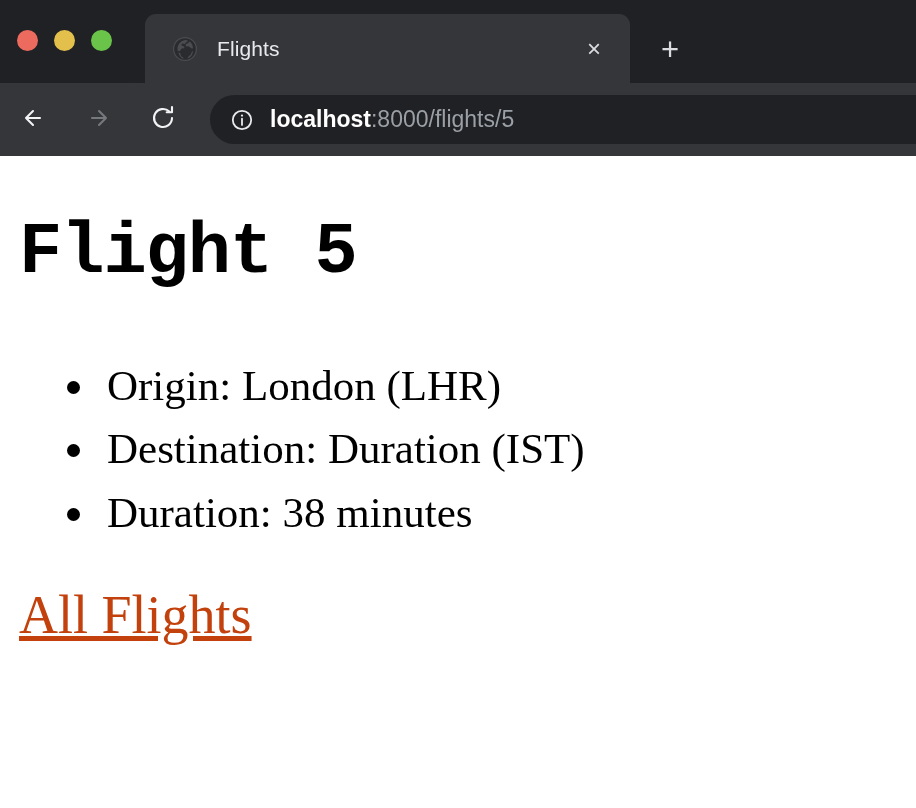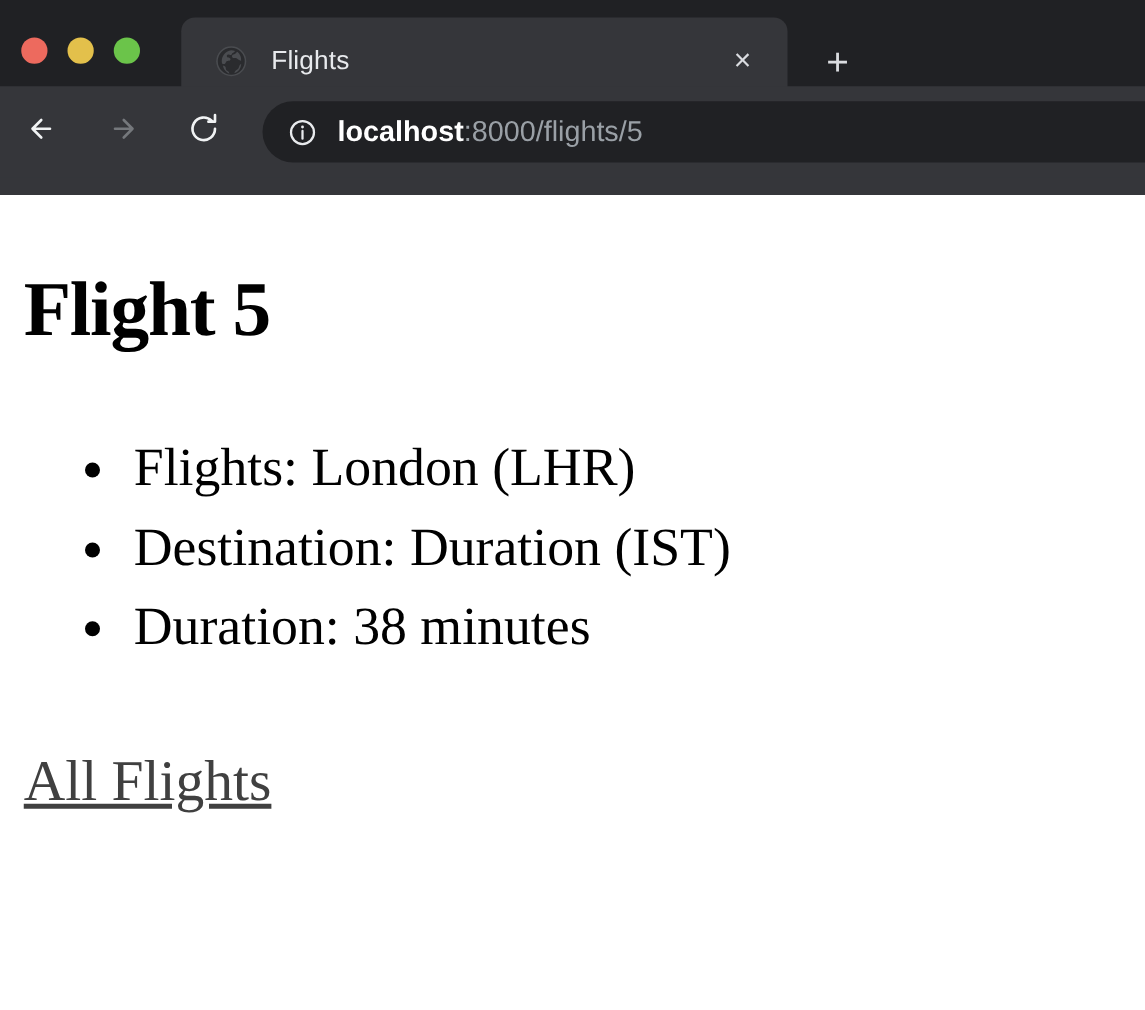--- a/index.html
+++ b/index.html
@@ -139,21 +139,21 @@
     font-size: 31px;
     font-weight: 300;
     line-height: 1;
     font-family: "Liberation Sans", sans-serif;
     cursor: pointer;
   }
 
   
   .toolbar {
     position: absolute;
-    left: 0; top: 69px;
+    left: 0; top: 83px;
     width: 916px;
     height: 73px;
     background: #35363a;
   }
   .nav-btn {
     position: absolute;
     top: 50%;
     transform: translateY(-50%);
     width: 40px;
     height: 40px;
@@ -198,45 +198,45 @@
   .page {
     width: 916px;
     height: 652px;
     background: #ffffff;
     padding: 0 19px;
     font-family: "Liberation Serif", serif;
     color: #000000;
     overflow: hidden;
   }
   .page-title {
-    font-family: Liberation Serif, serif;
-    font-size: 62px;
+    font-family: Liberation Mono, monospace;
+    font-size: 72px;
     font-weight: bold;
     margin: 60px 0 0 0;
     line-height: 1.05;
     letter-spacing: -1px;
   }
   .detail-list {
     margin: 62px 0 0 0;
     padding-left: 80px;
     list-style-type: disc;
   }
   .detail-list li {
     font-family: "Liberation Serif", serif;
     font-size: 43px;
     line-height: 1.48;
     margin: 0;
     padding-left: 8px;
   }
   .all-flights-link {
     display: inline-block;
-    margin-top: 64px;
+    margin-top: 40px;
     font-family: "Liberation Serif", serif;
-    font-size: 46px;
-    color: #404040;
+    font-size: 54px;
+    color: #c2410c;
     text-decoration: underline;
     text-underline-offset: 3px;
     cursor: pointer;
   }
 </style>
 </head>
 <body>
 
 <div class="browser-chrome">
 
@@ -299,19 +299,19 @@
       </span>
       <span class="omnibox-url"><span class="url-host">localhost</span><span class="url-rest">:8000/flights/5</span></span>
     </div>
   </div>
 </div>
 
 <div class="page">
   <h1 class="page-title">Flight 5</h1>
 
   <ul class="detail-list">
-    <li>Flights: London (LHR)</li>
+    <li>Origin: London (LHR)</li>
     <li>Destination: Duration (IST)</li>
     <li>Duration: 38 minutes</li>
   </ul>
 
   <a class="all-flights-link" href="#">All Flights</a>
 </div>
 
 </body></html>

